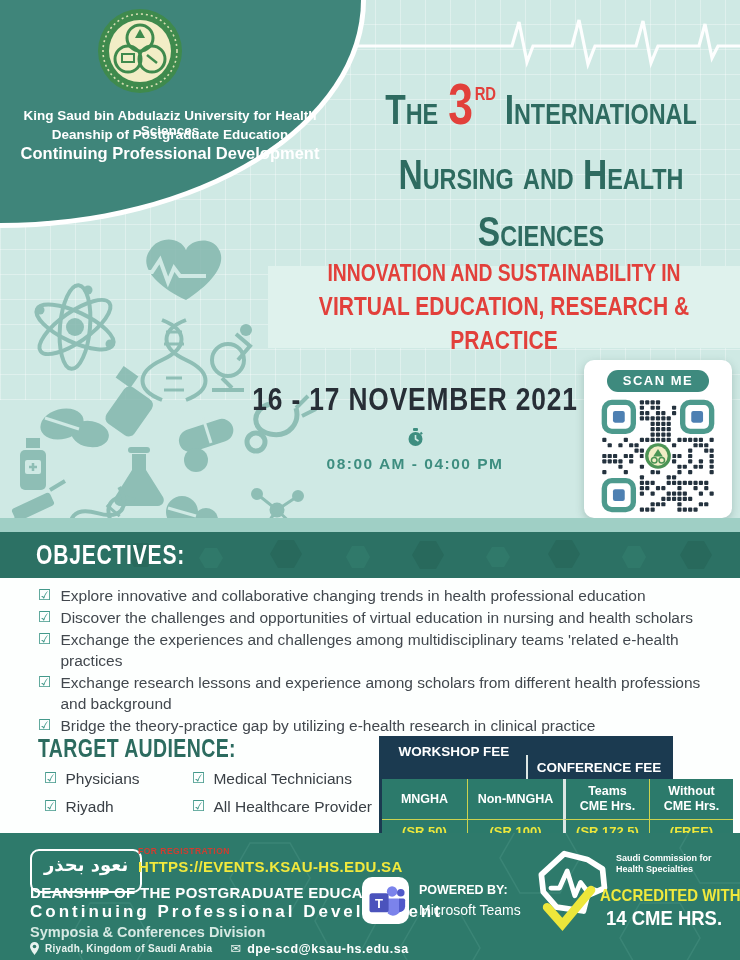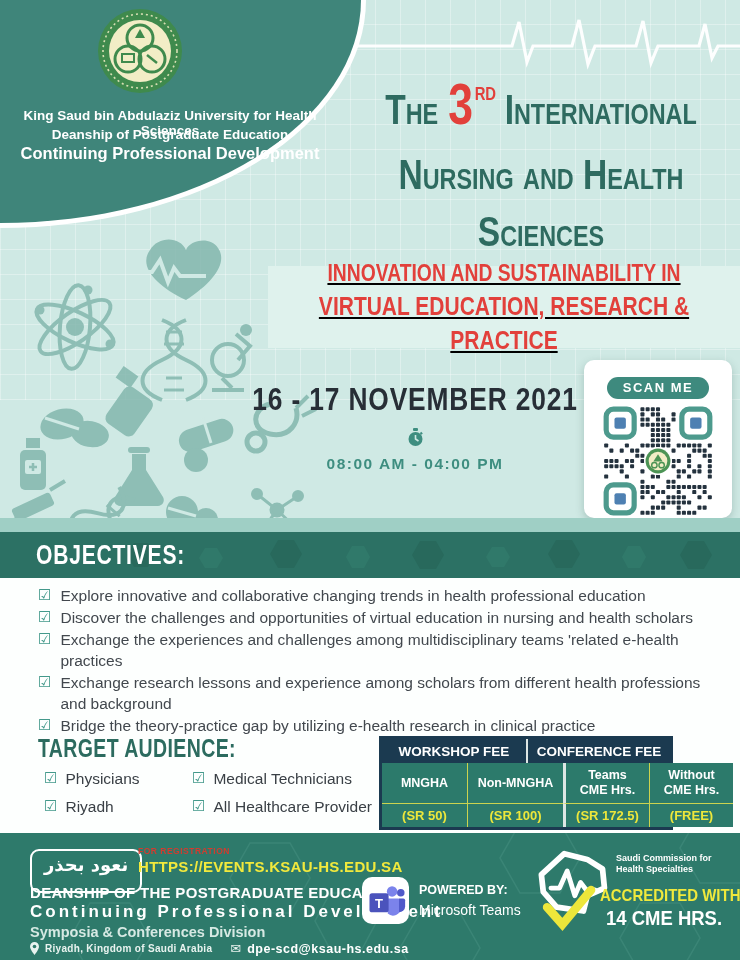--- a/index.html
+++ b/index.html
@@ -26,38 +26,38 @@
     transform:scaleX(.78);transform-origin:center;}
   .t-line{font-variant:small-caps;font-weight:bold;font-size:43px;line-height:57px;
     text-align:center;letter-spacing:0;}
   #t1{display:flex;justify-content:center;align-items:baseline;gap:13px;}
   .ord{color:#E2403B;font-size:57px;font-weight:bold;line-height:57px;}
   .ord-sup{color:#E2403B;font-size:19px;font-weight:bold;position:relative;top:-24px;left:2px;
     text-transform:uppercase;}
 
   
   #sub-band{position:absolute;left:268px;right:0;top:266px;height:82px;background:#DFF2ED;
-    display:flex;flex-direction:column;justify-content:center;text-decoration:underline;}
+    display:flex;flex-direction:column;justify-content:center;}
   .sub-line{color:#E2403B;font-weight:bold;text-align:center;transform:scaleX(.84);
     transform-origin:center;}
   #sub1{font-size:23px;line-height:32px;}
   #sub2{font-size:25px;line-height:34px;}
 
   
   #date{position:absolute;left:205px;width:420px;top:382px;color:#272E36;font-weight:bold;
     font-size:31px;text-align:center;transform:scaleX(.85);transform-origin:center;
     letter-spacing:1px;}
   #time-row{position:absolute;left:205px;width:420px;top:428px;display:flex;gap:8px;
     justify-content:center;align-items:center;color:#3E8E80;font-weight:bold;
     font-size:15.5px;letter-spacing:1.5px;flex-direction:column;}
 
   
   #qr-card{position:absolute;left:584px;top:360px;width:148px;height:158px;background:#fff;
     border-radius:10px;box-shadow:0 3px 8px rgba(40,80,70,.25);display:flex;
-    flex-direction:column;align-items:center;padding-top:17px;}
+    flex-direction:column;align-items:center;padding-top:10px;}
   #scanme{background:#3E8A7E;color:#fff;font-weight:bold;font-size:13px;letter-spacing:1.5px;
     border-radius:12px;padding:3px 16px;line-height:16px;}
   #qr-svg{margin-top:5px;}
 
   
   #strip{position:absolute;left:0;top:518px;width:740px;height:14px;background:#9FCFC5;}
   #obj-band{position:absolute;left:0;top:532px;width:740px;height:46px;background:#2C7164;
     display:flex;align-items:center;overflow:hidden;}
   #obj-band h2{margin:0 0 0 36px;color:#fff;font-size:27px;letter-spacing:1px;
     transform:scaleX(.78);transform-origin:left center;white-space:nowrap;z-index:2;}
@@ -75,21 +75,21 @@
   #aud-grid{position:absolute;left:44px;top:190px;display:grid;
     grid-template-columns:148px 220px;row-gap:7px;}
   .aud-item{display:flex;gap:8px;align-items:center;color:#3A4046;font-size:15.5px;}
 
   
   #fee-table{position:absolute;left:379px;top:158px;width:294px;border:3px solid #1B3A50;
     background:#1B3A50;}
   .fee-head{display:grid;grid-template-columns:1fr 1fr;}
   .fee-head .cell{color:#fff;font-weight:bold;font-size:13.5px;text-align:center;
     padding:5px 0 4px;background:#1B3A50;}
-  .fee-head .cell.g2{border-left:2px solid #DDE6E4;}
+  .fee-head .cell.g2{border-left:2px solid #DDE6E4;margin-top:16px;}
   .fee-body{display:grid;grid-template-columns:85px 96px 86px 84px;}
   .fee-body .cell{background:#2C7A6B;color:#fff;font-weight:bold;font-size:12.5px;
     display:flex;align-items:center;justify-content:center;text-align:center;
     white-space:pre-line;line-height:15px;}
   .fee-body .name{height:40px;}
   .fee-body .price{height:24px;color:#EDE73B;font-size:13px;border-top:1px solid #CBD34F;}
   .fee-body .bL{border-left:1px solid #CBD34F;}
   .fee-body .bG{border-left:3px solid #DDE6E4;}
 
   

